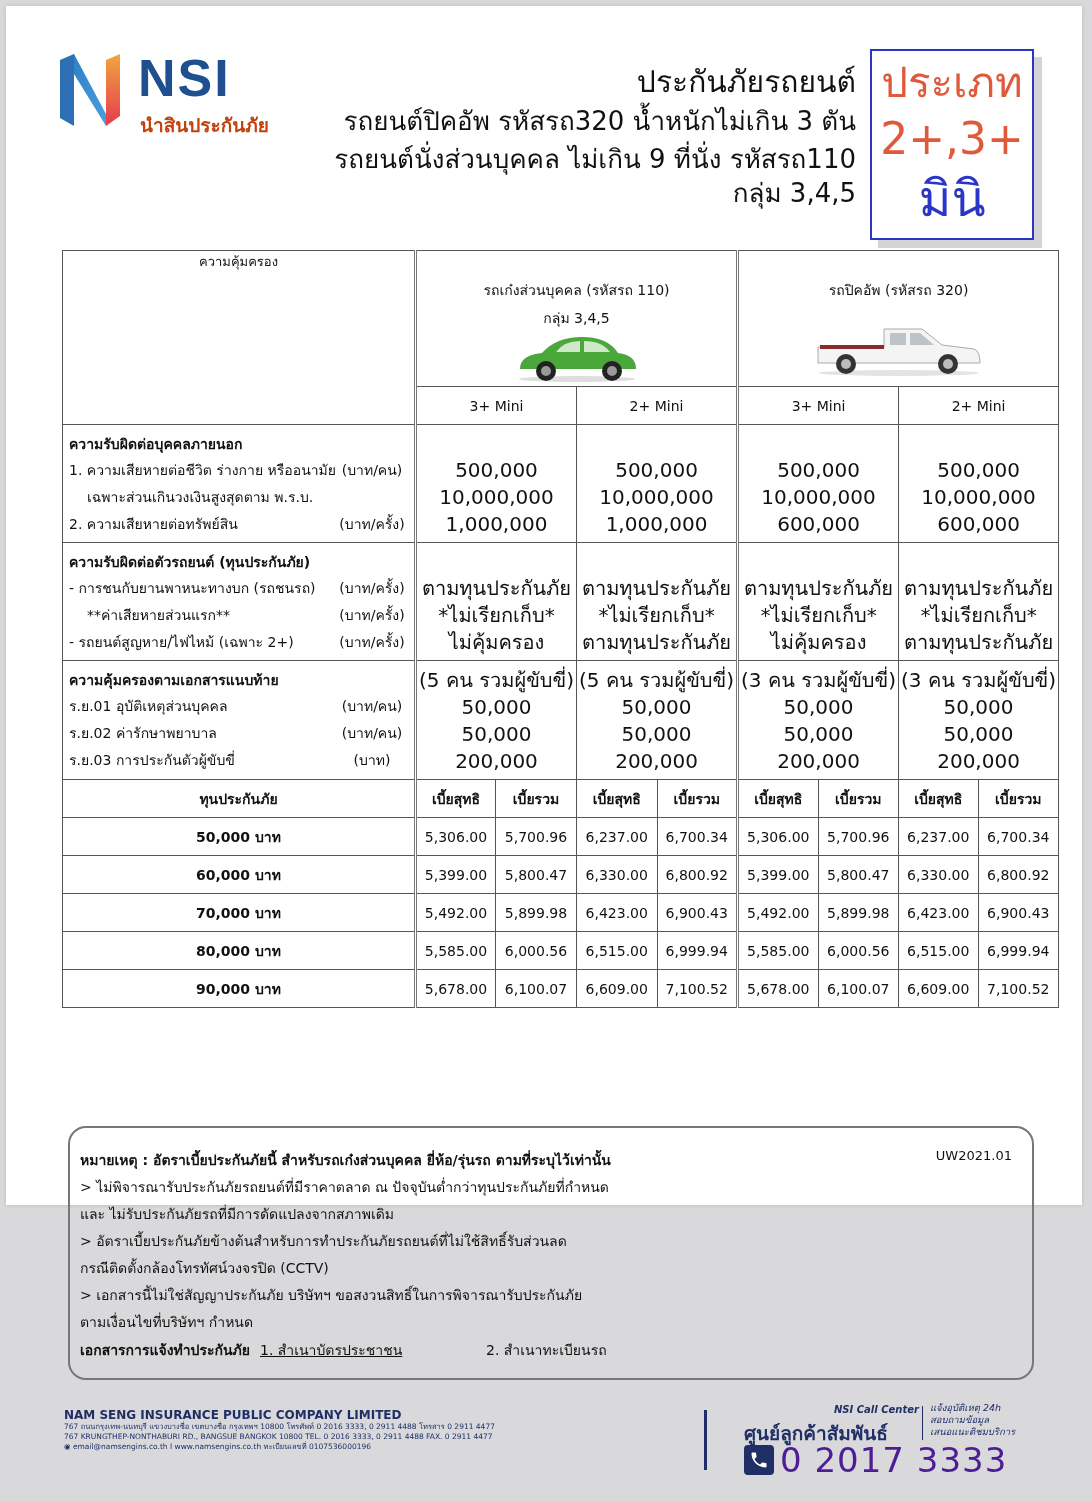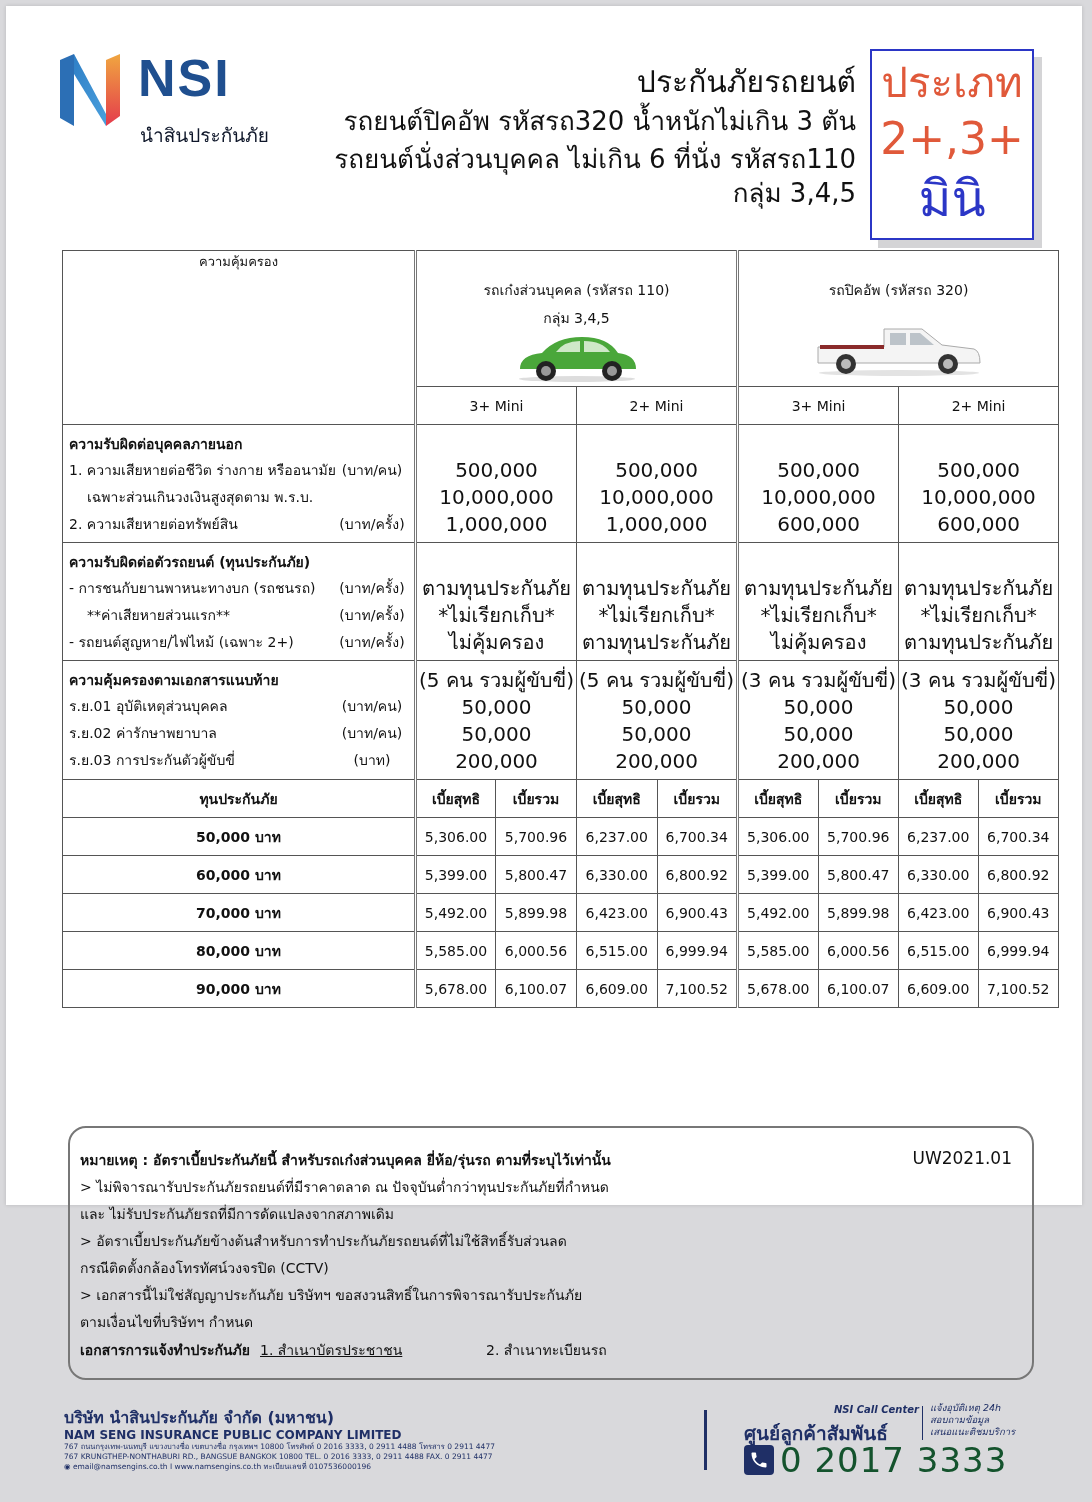--- a/index.html
+++ b/index.html
@@ -4,21 +4,21 @@
 <style>
   * { box-sizing: border-box; margin: 0; padding: 0; }
   html, body { width: 1092px; height: 1502px; background: #d9d9dc; overflow: hidden; }
   body { font-family: "DejaVu Sans", "Liberation Sans", sans-serif; color: #111; }
   .page { position: absolute; left: 6px; top: 6px; width: 1076px; height: 1199px; background: #fff; box-shadow: 0 0 4px rgba(0,0,0,0.15); }
 
   
   .logo { position: absolute; left: 54px; top: 48px; width: 240px; height: 80px; }
   .logo-mark { position: absolute; left: 0; top: 0; width: 62px; height: 72px; }
   .logo-text { position: absolute; left: 78px; top: -6px; font-family: "Liberation Sans", sans-serif; font-weight: bold; font-size: 52px; color: #1f4f8f; letter-spacing: 2px; }
-  .logo-sub { position: absolute; left: 80px; top: 66px; font-size: 19px; color: #0f172a; white-space: nowrap; }
+  .logo-sub { position: absolute; left: 80px; top: 56px; font-size: 19px; color: #c2410c; white-space: nowrap; font-weight: bold; }
 
   .titles { position: absolute; right: 226px; top: 56px; text-align: right; }
   .title-main { font-size: 30px; color: #111; line-height: 40px; }
   .title-line { font-size: 26px; color: #111; line-height: 38px; white-space: nowrap; }
   .title-group { font-size: 26px; color: #111; line-height: 30px; }
 
   .type-box { position: absolute; left: 864px; top: 43px; width: 164px; height: 191px; border: 2px solid #2b36c6; background: #fff; text-align: center; box-shadow: 8px 8px 0 #d4d4d6; }
   .type-l1 { color: #e0593a; font-size: 42px; line-height: 56px; margin-top: 4px; }
   .type-l2 { color: #e0593a; font-size: 44px; line-height: 56px; }
   .type-l3 { color: #2b36c6; font-size: 50px; line-height: 64px; }
@@ -42,39 +42,39 @@
   .val-blank { height: 26px; }
 
   .prem-hdr td { text-align: center; font-weight: bold; font-size: 14px; height: 38px; vertical-align: middle !important; }
   .prem-row td { text-align: center; font-size: 14px; height: 38px; vertical-align: middle !important; white-space: nowrap; }
   .prem-row td.sum { font-weight: bold; }
 
   
   .notes { position: absolute; left: 62px; top: 1120px; width: 966px; height: 254px; border: 2px solid #777; border-radius: 18px; padding: 18px 10px 0 10px; font-size: 14px; }
   .note-title { font-weight: bold; font-size: 14px; line-height: 28px; }
   .note-line { line-height: 27px; font-size: 14px; }
-  .uw { position: absolute; right: 20px; top: 20px; font-size: 17px; margin-left: 20px; }
+  .uw { position: absolute; right: 20px; top: 20px; font-size: 13px; margin-left: 20px; }
   .docs { display: flex; line-height: 28px; font-size: 14px; }
   .docs .lbl { font-weight: bold; margin-right: 10px; }
   .docs .d1 { width: 226px; text-decoration: underline; }
 
   
   .footer-left { position: absolute; left: 58px; top: 1402px; color: #1f2f66; }
   .f-th { font-weight: bold; font-size: 16px; line-height: 20px; }
   .f-en { font-weight: bold; font-size: 12px; line-height: 14px; }
   .f-addr { font-size: 7.5px; line-height: 10px; white-space: nowrap; }
   .footer-div { position: absolute; left: 698px; top: 1404px; width: 3px; height: 60px; background: #1f2f66; }
   .footer-right { position: absolute; left: 724px; top: 1396px; width: 310px; height: 80px; color: #1f2f66; }
   .fr-call { position: absolute; left: 104px; top: 2px; font-style: italic; font-weight: bold; font-size: 10px; }
   .fr-cs { position: absolute; left: 14px; top: 16px; font-weight: bold; font-size: 19px; }
   .fr-sep { position: absolute; left: 192px; top: 4px; width: 1px; height: 34px; background: #1f2f66; }
   .fr-side { position: absolute; left: 200px; top: 0; font-style: italic; font-size: 9.5px; line-height: 12px; }
   .fr-phone { position: absolute; left: 14px; top: 38px; display: flex; align-items: center; }
   .phone-icon { width: 30px; height: 30px; background: #1f2f66; border-radius: 4px; display: flex; align-items: center; justify-content: center; margin-right: 6px; }
-  .fr-num { font-family: "DejaVu Sans", sans-serif; font-size: 34px; color: #14532d; letter-spacing: 1px; }
+  .fr-num { font-family: "DejaVu Sans", sans-serif; font-size: 34px; color: #4c1d95; letter-spacing: 1px; }
 </style>
 </head>
 <body>
 
 <div class="page">
 
   <div class="logo">
     <svg class="logo-mark" viewBox="0 0 62 72">
       <defs>
         <linearGradient id="gL" x1="0" y1="0" x2="1" y2="1">
@@ -90,21 +90,21 @@
       <polygon points="14,0 46,60 46,72 14,20" fill="url(#gL)"></polygon>
       <polygon points="46,6 60,0 60,62 46,72" fill="url(#gR)"></polygon>
     </svg>
     <div class="logo-text">NSI</div>
     <div class="logo-sub">นำสินประกันภัย</div>
   </div>
 
   <div class="titles">
     <div class="title-main">ประกันภัยรถยนต์</div>
     <div class="title-line">รถยนต์ปิคอัพ รหัสรถ320 น้ำหนักไม่เกิน 3 ตัน</div>
-    <div class="title-line">รถยนต์นั่งส่วนบุคคล ไม่เกิน 6 ที่นั่ง รหัสรถ110</div>
+    <div class="title-line">รถยนต์นั่งส่วนบุคคล ไม่เกิน 9 ที่นั่ง รหัสรถ110</div>
     <div class="title-group">กลุ่ม 3,4,5</div>
   </div>
 
   <div class="type-box">
     <div class="type-l1">ประเภท</div>
     <div class="type-l2">2+,3+</div>
     <div class="type-l3">มินิ</div>
   </div>
 
   <table class="cov">
@@ -365,21 +365,20 @@
     <div class="note-line">&gt; เอกสารนี้ไม่ใช่สัญญาประกันภัย บริษัทฯ ขอสงวนสิทธิ์ในการพิจารณารับประกันภัย</div>
     <div class="note-line">ตามเงื่อนไขที่บริษัทฯ กำหนด</div>
     <div class="docs">
       <span class="lbl">เอกสารการแจ้งทำประกันภัย</span>
       <span class="d1">1. สำเนาบัตรประชาชน</span>
       <span>2. สำเนาทะเบียนรถ</span>
     </div>
   </div>
 
   <div class="footer-left">
-    <div class="f-th">บริษัท นำสินประกันภัย จำกัด (มหาชน)</div>
     <div class="f-en">NAM SENG INSURANCE PUBLIC COMPANY LIMITED</div>
     <div class="f-addr">767 ถนนกรุงเทพ-นนทบุรี แขวงบางซื่อ เขตบางซื่อ กรุงเทพฯ 10800 โทรศัพท์ 0 2016 3333, 0 2911 4488 โทรสาร 0 2911 4477</div>
     <div class="f-addr">767 KRUNGTHEP-NONTHABURI RD., BANGSUE BANGKOK 10800 TEL. 0 2016 3333, 0 2911 4488 FAX. 0 2911 4477</div>
     <div class="f-addr"><span>◉ </span><span>email@namsengins.co.th  I  www.namsengins.co.th  ทะเบียนเลขที่ 0107536000196</span></div>
   </div>
   <div class="footer-div"></div>
   <div class="footer-right">
     <div class="fr-call">NSI Call Center</div>
     <div class="fr-cs">ศูนย์ลูกค้าสัมพันธ์</div>
     <div class="fr-sep"></div>

